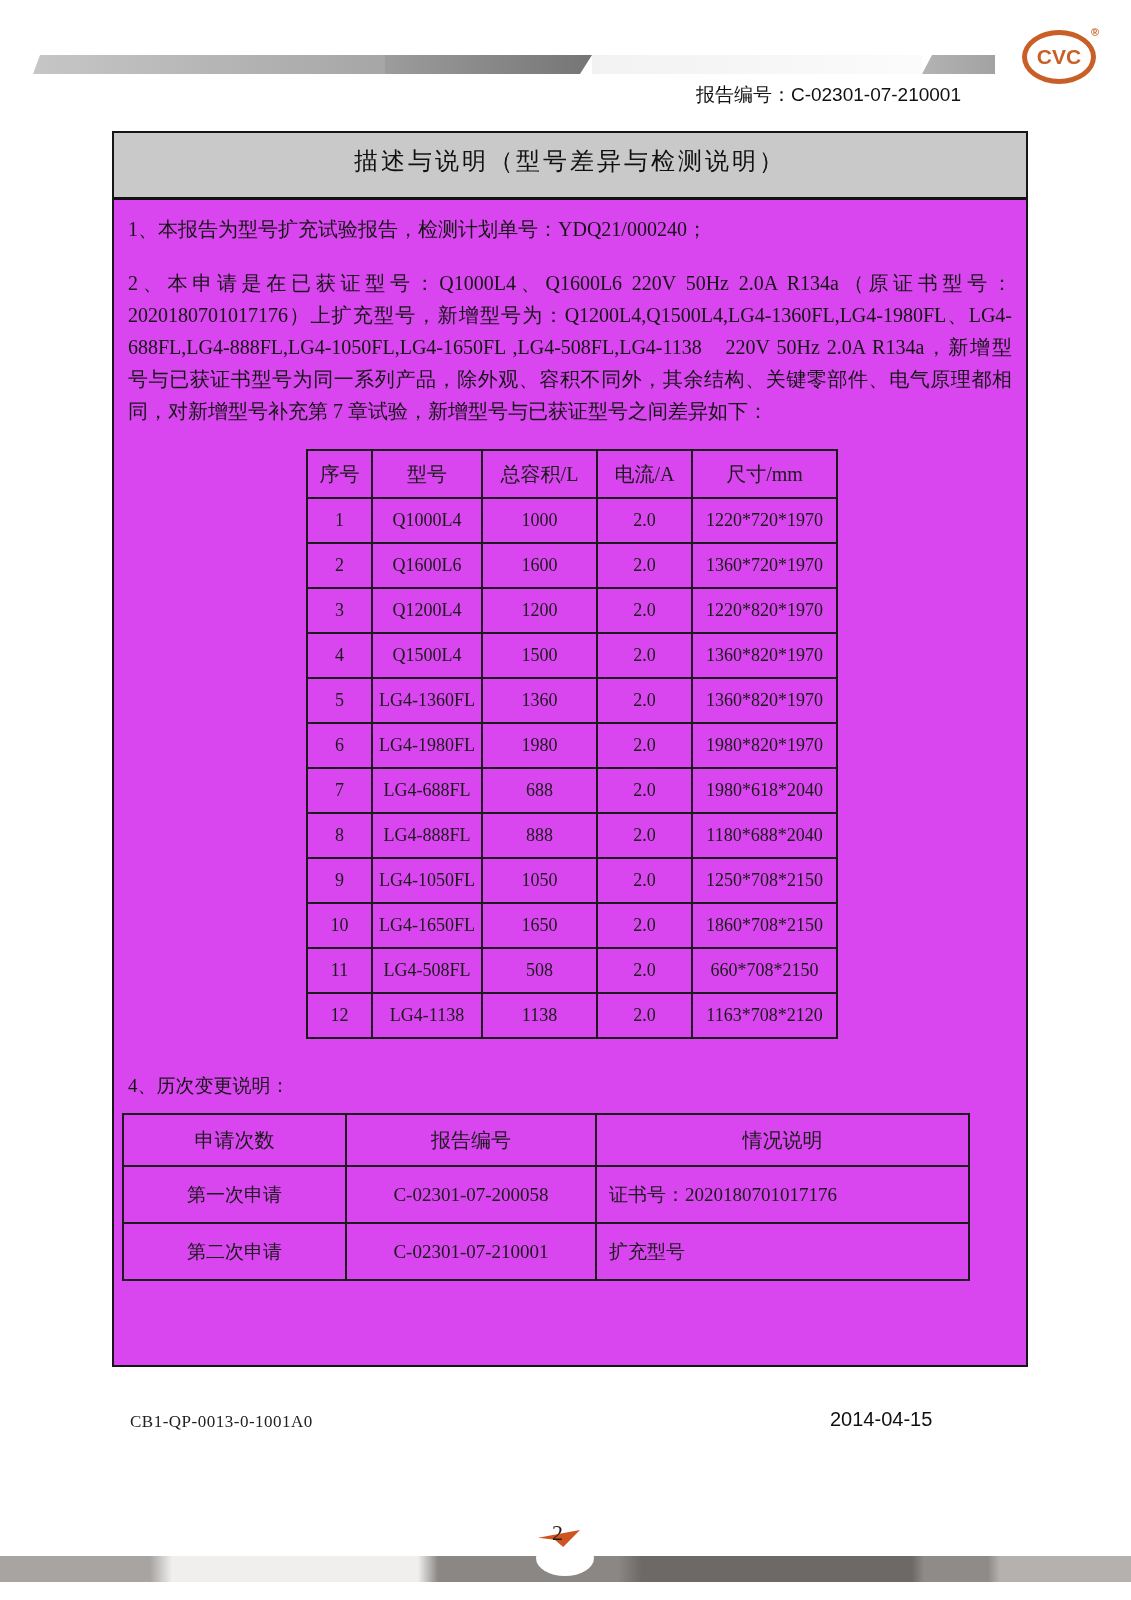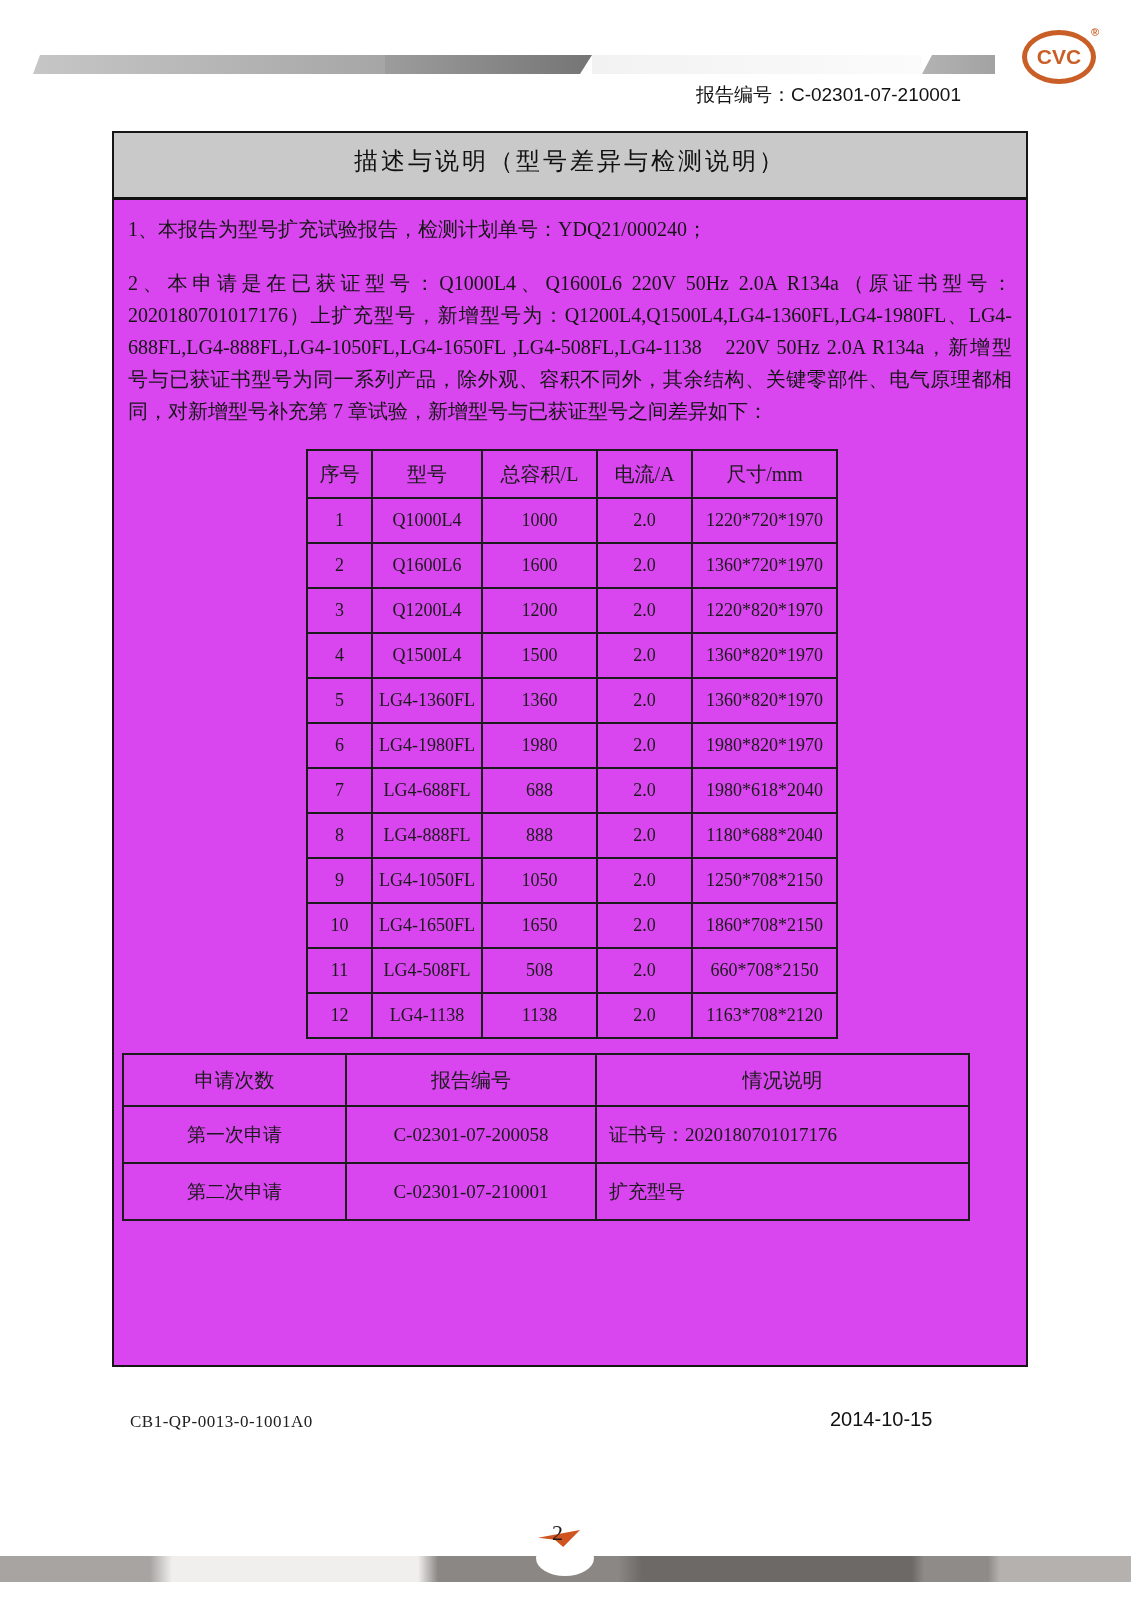--- a/index.html
+++ b/index.html
@@ -216,20 +216,21 @@
           <tr>
             <td>12</td>
             <td>LG4-1138</td>
             <td>1138</td>
             <td>2.0</td>
             <td>1163*708*2120</td>
           </tr>
         </tbody>
       </table>
 
+      <p class="note n4">4、历次变更说明：</p>
 
       <table class="history">
         <colgroup>
             <col class="h1">
             <col class="h2">
             <col class="h3">
           </colgroup>
         <thead>
           <tr>
             <th>申请次数</th>
@@ -247,21 +248,21 @@
             <td>第二次申请</td>
             <td>C-02301-07-210001</td>
             <td class="left">扩充型号</td>
           </tr>
         </tbody>
       </table>
     </div>
   </div>
 
   <div class="doc-code">CB1-QP-0013-0-1001A0</div>
-  <div class="footer-date">2014-10-15</div>
+  <div class="footer-date">2014-04-15</div>
 
   <div class="page-marker">
     <div class="swoosh"></div>
     <div class="page-num">2</div>
   </div>
 
   <div class="bottom-bar">
     <div class="notch"></div>
   </div>
 

